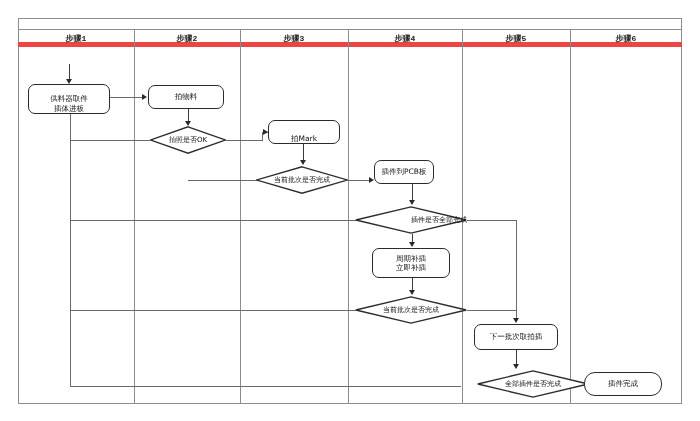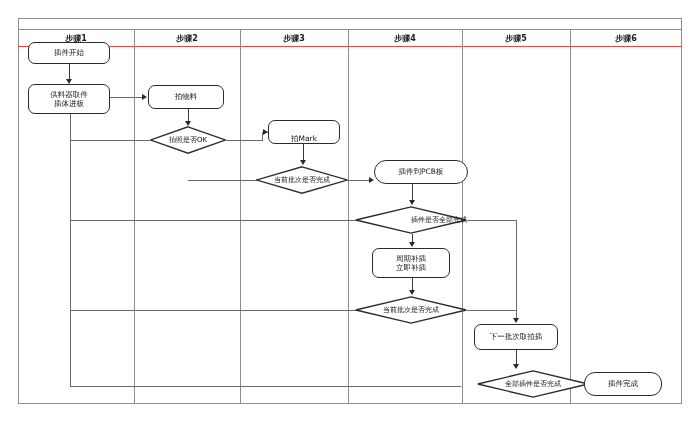--- a/index.html
+++ b/index.html
@@ -6,21 +6,21 @@
   body{width:700px;height:421px;overflow:hidden;
        font-family:"DejaVu Sans","Liberation Sans",sans-serif;}
   #stage{position:relative;width:700px;height:421px;background:#fff;}
 
   
   .frame{position:absolute;left:18px;top:18px;width:664px;height:386px;
          border:1px solid #8d8d8d;box-sizing:border-box;background:#fff;}
   .titlebar{position:absolute;left:18px;top:18px;width:664px;height:12px;
             border-bottom:1px solid #8d8d8d;box-sizing:border-box;}
   .hdr-row{position:absolute;left:18px;top:30px;width:664px;height:17px;
-           border-bottom:1px solid #ef4444;box-sizing:border-box;}
+           border-bottom:5px solid #ef4444;box-sizing:border-box;font-family:Liberation Mono, monospace;}
   .hdr-cell{position:absolute;top:0;height:17px;line-height:17px;
             text-align:center;font-size:8px;color:#1a1a1a;font-weight:bold;
             box-sizing:border-box;}
   .vline{position:absolute;top:30px;width:0;border-left:1px solid #8d8d8d;height:374px;}
 
   
   .node{position:absolute;box-sizing:border-box;display:flex;
         align-items:center;justify-content:center;text-align:center;
         font-size:7.5px;color:#111;line-height:1.25;z-index:5;}
   .proc{border:1.6px solid #2b2b2b;border-radius:7px;background:#fff;}
@@ -111,25 +111,22 @@
 
   <div class="ln lh" style="left:70px;top:140px;width:80px;"></div>
 
   <div class="ln lh" style="left:70px;top:220px;width:286px;"></div>
 
   <div class="ln lh" style="left:70px;top:310px;width:286px;"></div>
 
   <div class="ln lh" style="left:70px;top:386px;width:391px;"></div>
   <div class="ln lh" style="left:188px;top:180px;width:69px;"></div>
 
-  <div class="node proc" style="left:28px;top:42px;width:82px;height:22px;">
-    <span>插件开始</span>
-  </div>
 
-  <div class="node proc" style="left:28px;top:84px;width:82px;height:30px;white-space:pre-line;">
+  <div class="node proc" style="left:28px;top:84px;width:82px;height:30px;white-space:pre-line;align-items:flex-end;">
     <span>供料器取件
 插体进板</span>
   </div>
 
   <div class="node proc" style="left:148px;top:85px;width:76px;height:24px;">
     <span>拍物料</span>
   </div>
 
   <div class="node diamond" style="left:150px;top:126px;width:76px;height:28px;">
     <svg class="dshape" viewBox="0 0 76 28" preserveAspectRatio="none">
@@ -142,21 +139,21 @@
     <span>拍Mark</span>
   </div>
 
   <div class="node diamond" style="left:256px;top:166px;width:92px;height:28px;">
     <svg class="dshape" viewBox="0 0 92 28" preserveAspectRatio="none">
       <polygon points="46,0.8 91.2,14 46,27.2 0.8,14" fill="#fff" stroke="#2b2b2b" stroke-width="1.3"></polygon>
     </svg>
     <span class="dlabel">当前批次是否完成</span>
   </div>
 
-  <div class="node proc" style="left:374px;top:160px;width:94px;height:24px;border-radius:12px;">
+  <div class="node proc" style="left:374px;top:160px;width:60px;height:24px;">
     <span>插件到PCB板</span>
   </div>
 
   <div class="node diamond" style="left:355px;top:206px;width:112px;height:28px;justify-content:flex-end;">
     <svg class="dshape" viewBox="0 0 112 28" preserveAspectRatio="none">
       <polygon points="56,0.8 111.2,14 56,27.2 0.8,14" fill="#fff" stroke="#2b2b2b" stroke-width="1.3"></polygon>
     </svg>
     <span class="dlabel">插件是否全部完成</span>
   </div>
 

